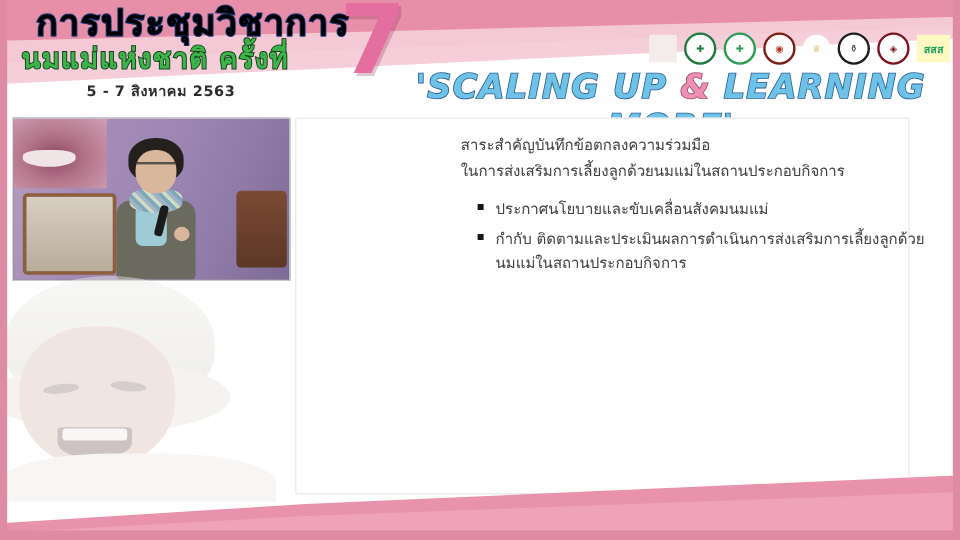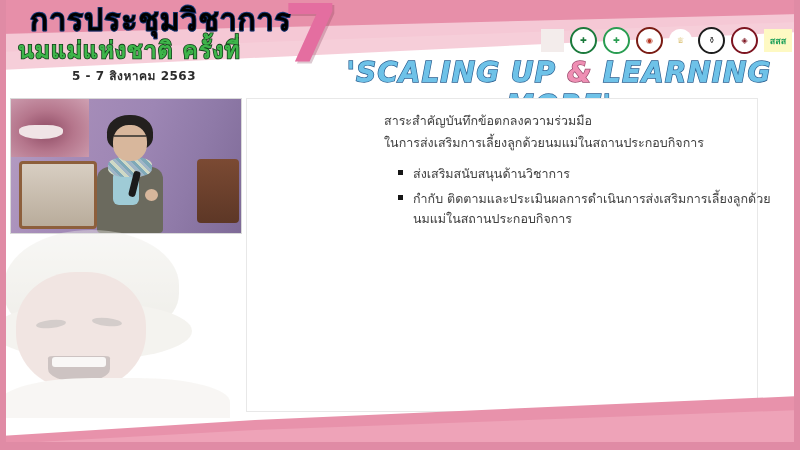--- a/index.html
+++ b/index.html
@@ -241,21 +241,21 @@
     <div class="child-teeth"></div>
     <div class="child-body"></div>
   </div>
 
   <div class="body-wrap">
     <div class="intro">
       <div>สาระสำคัญบันทึกข้อตกลงความร่วมมือ</div>
       <div>ในการส่งเสริมการเลี้ยงลูกด้วยนมแม่ในสถานประกอบกิจการ</div>
     </div>
     <ul class="bullets">
-      <li>ส่งเสริมสนับสนุนด้านวิชาการ</li>
+      <li>ประกาศนโยบายและขับเคลื่อนสังคมนมแม่</li>
       <li>กำกับ ติดตามและประเมินผลการดำเนินการส่งเสริมการเลี้ยงลูกด้วยนมแม่ในสถานประกอบกิจการ</li>
     </ul>
   </div>
 
   <div class="bottom-slope"></div>
   <div class="bottom-slope-2"></div>
 
   <div class="frame-edge frame-left"></div>
   <div class="frame-edge frame-right"></div>
   <div class="frame-edge frame-bottom"></div>

